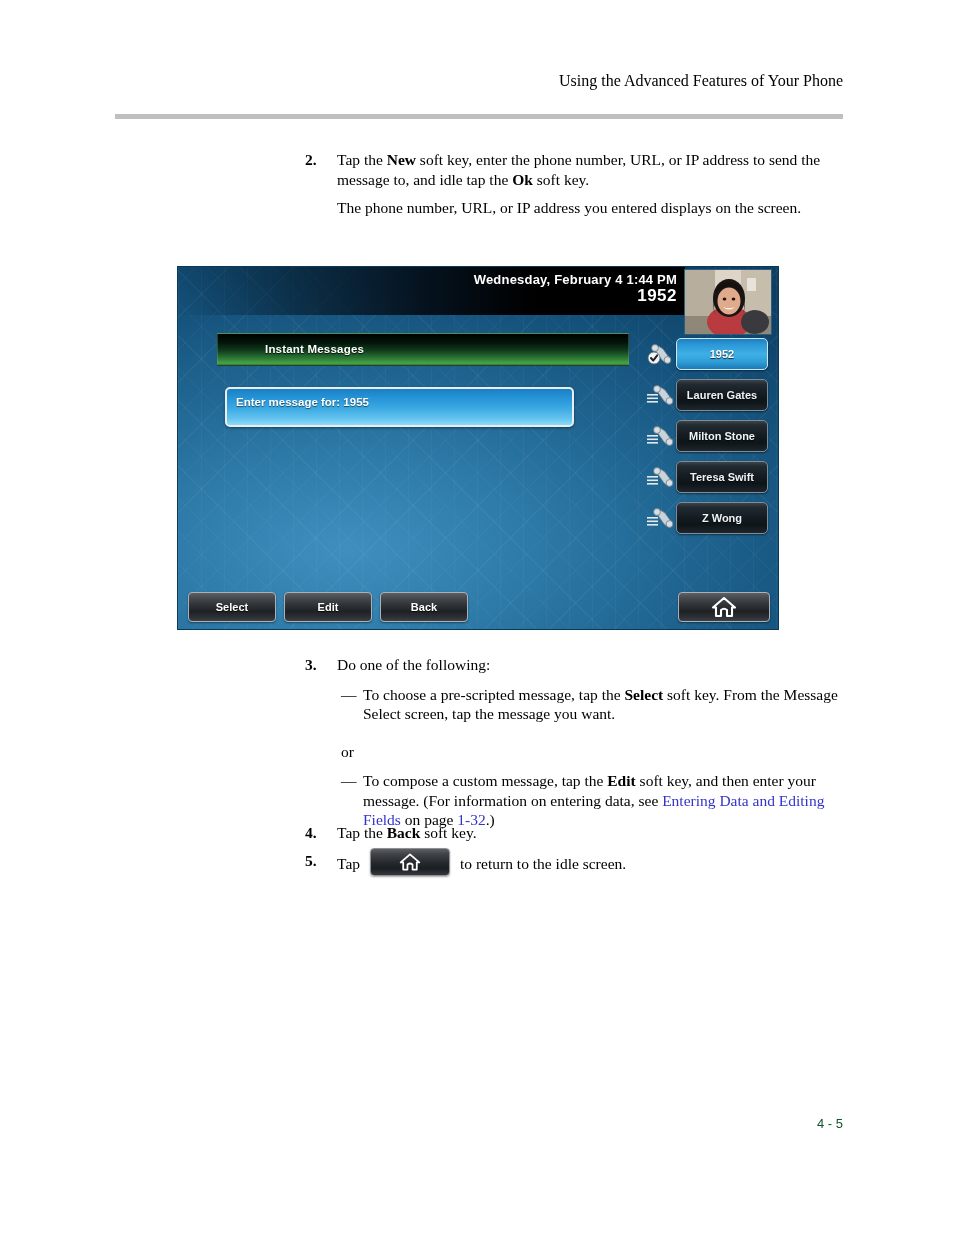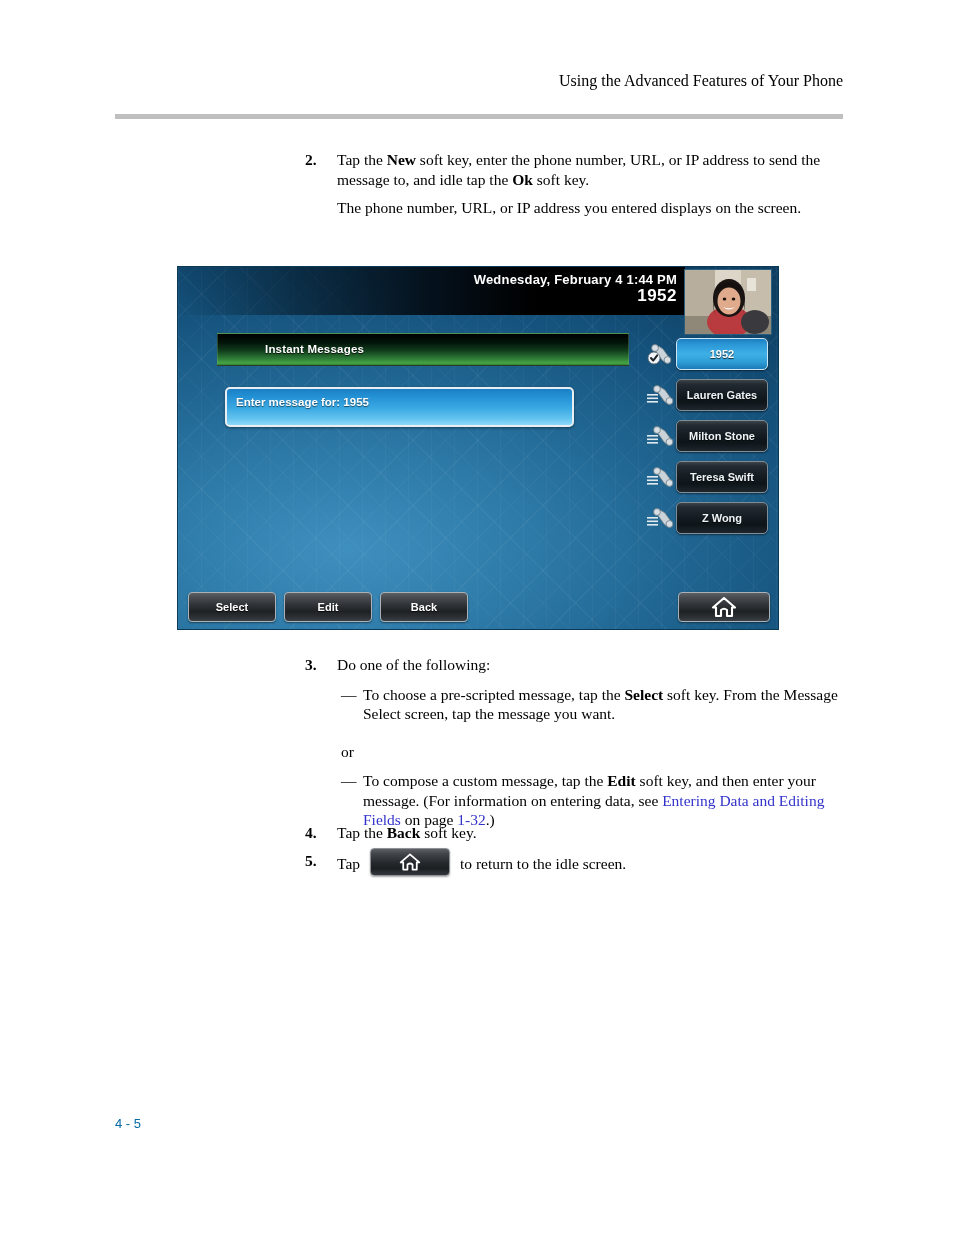--- a/index.html
+++ b/index.html
@@ -92,23 +92,24 @@
     position: relative;
   }
   .inline-homekey svg { position: absolute; left: 50%; top: 50%; transform: translate(-50%,-50%); }
 
   
   .page-footer {
     position: absolute;
     top: 1116px;
     left: 115px;
     width: 728px;
+    text-align: right;
     font-family: "Liberation Sans", sans-serif;
     font-size: 13px;
-    color: #0369a1;
+    color: #14532d;
   }
 
   
   .phone {
     position: absolute;
     left: 178px;
     top: 267px;
     width: 600px;
     height: 362px;
     overflow: hidden;

